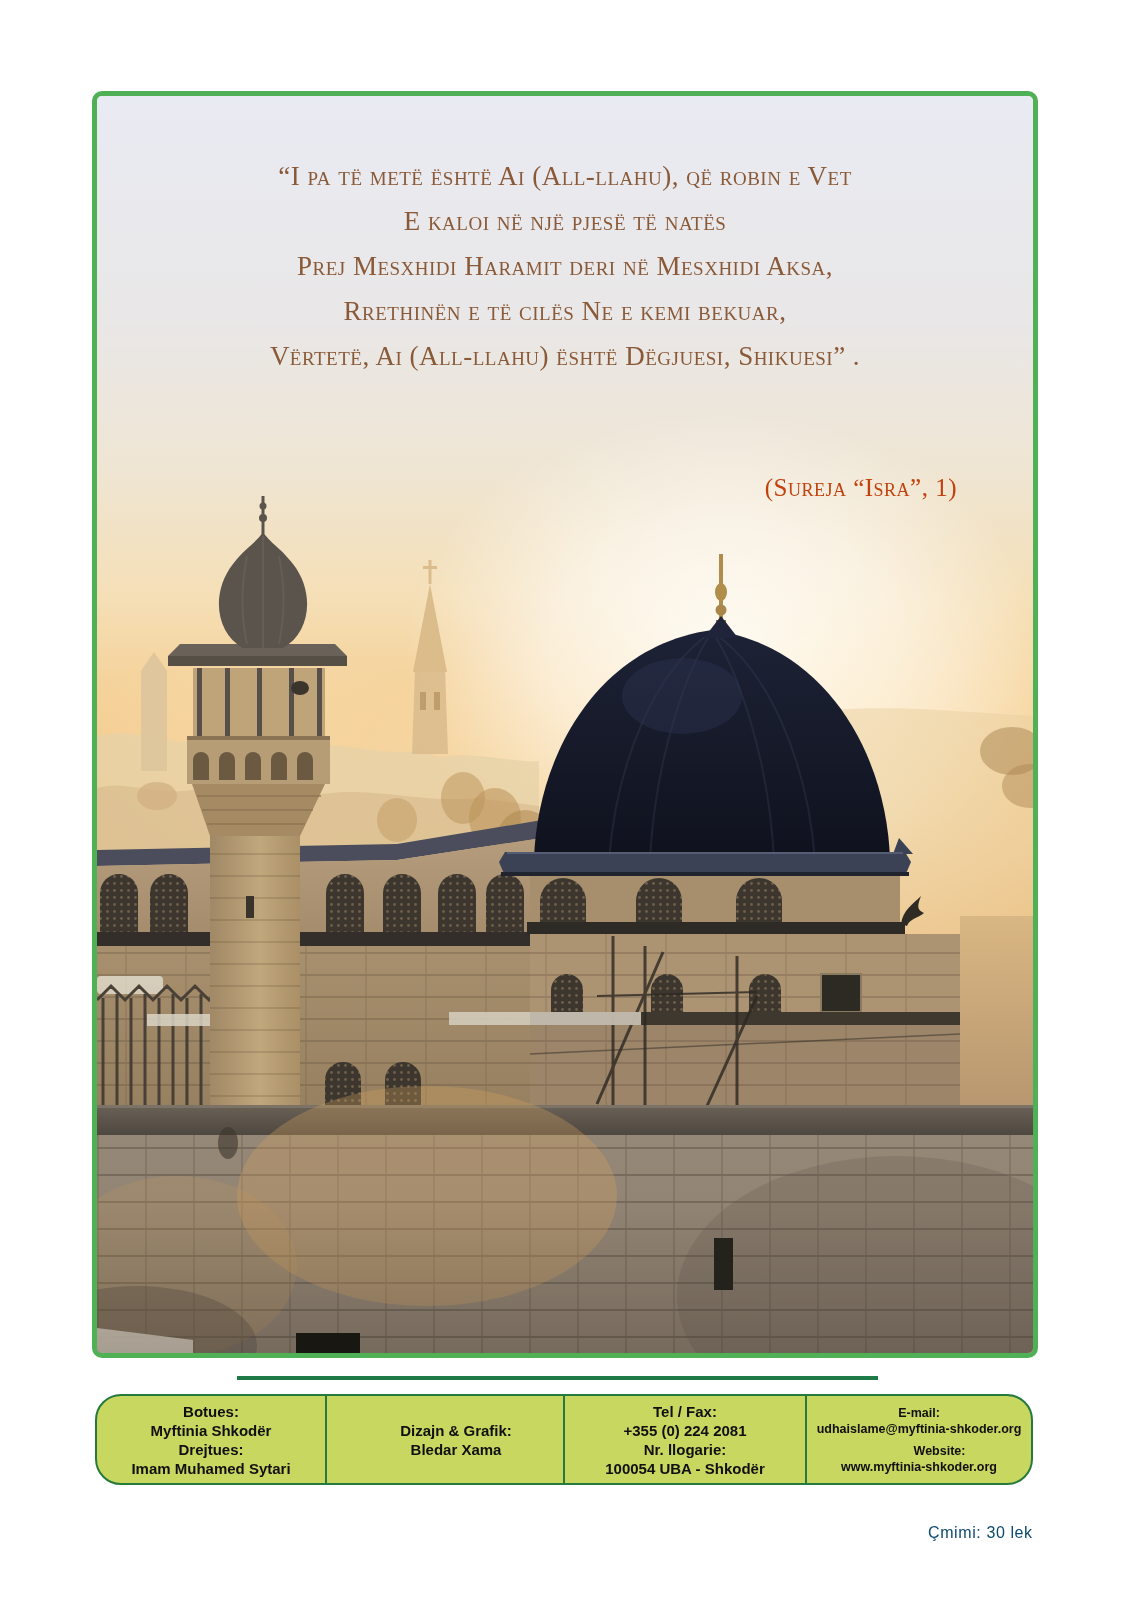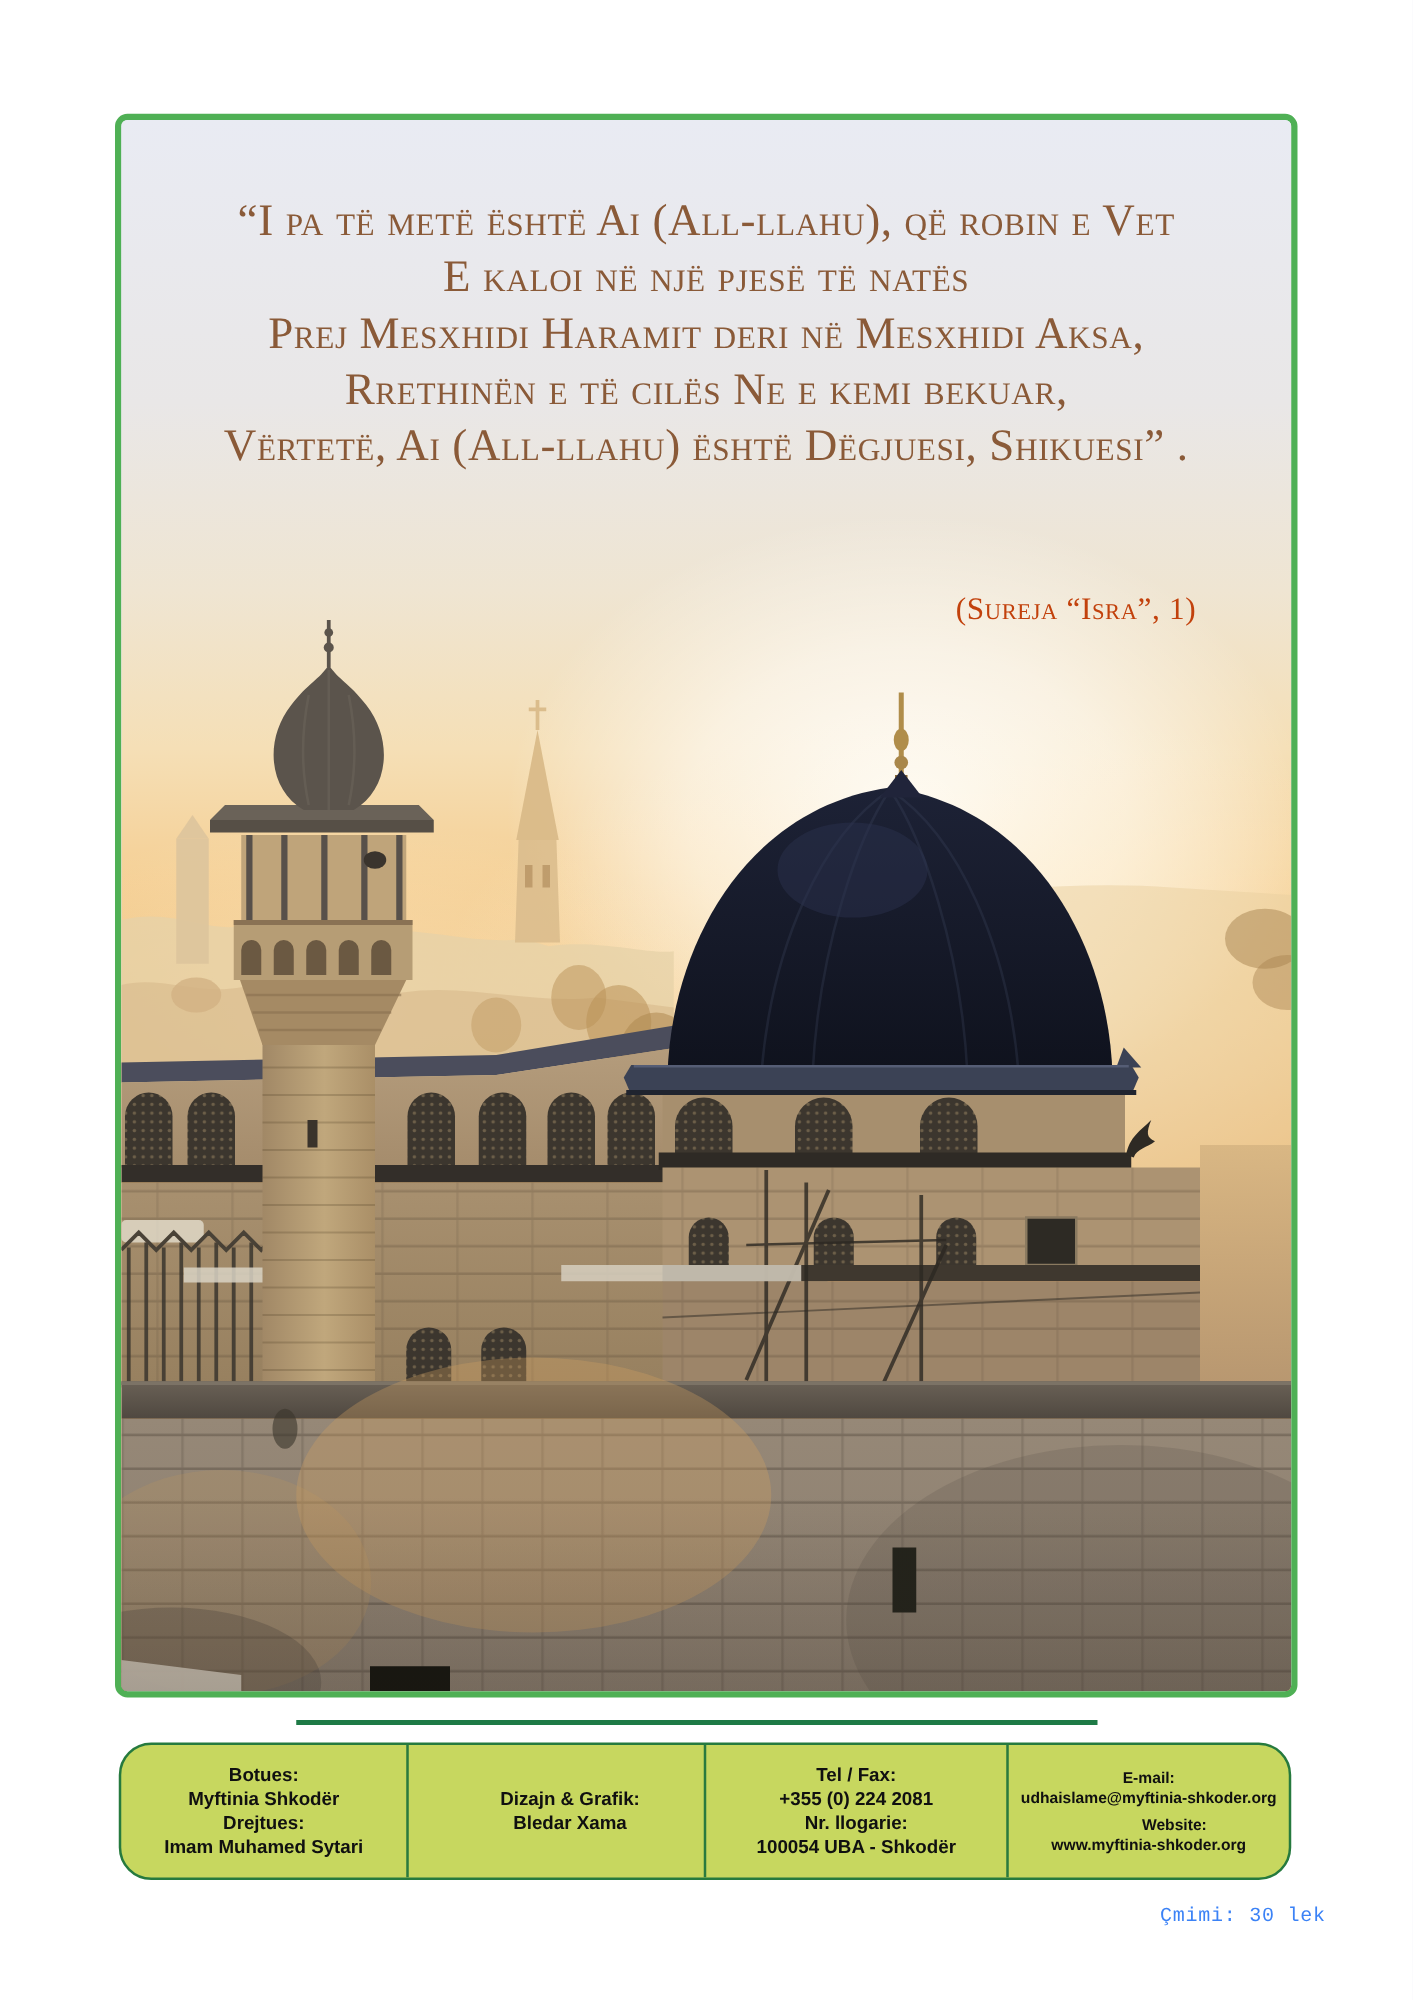--- a/index.html
+++ b/index.html
@@ -5,37 +5,37 @@
   html,body{margin:0;padding:0;background:#ffffff;}
   .page{position:relative;width:1130px;height:1600px;background:#ffffff;overflow:hidden;
         font-family:"Liberation Sans", sans-serif;}
   
   .photo-frame{position:absolute;left:92px;top:91px;width:946px;height:1267px;
        box-sizing:border-box;border:5px solid #4fb055;border-radius:10px;overflow:hidden;background:#e9ebf3;}
   .scene{position:absolute;left:0;top:0;width:936px;height:1257px;display:block;}
   
   .quote-block{position:absolute;left:0;right:0;top:58px;text-align:center;
        font-family:"Liberation Serif", serif;font-variant:small-caps;
-       font-size:36px;line-height:45px;letter-spacing:.5px;color:#8a5a38;}
+       font-size:27px;line-height:45px;letter-spacing:.5px;color:#8a5a38;}
   .quote-line{white-space:nowrap;}
   .quote-source{position:absolute;right:76px;top:378px;
        font-family:"Liberation Serif", serif;font-variant:small-caps;
        font-size:25px;letter-spacing:.5px;color:#c2410c;}
   
   .divider-line{position:absolute;left:237px;top:1376px;width:641px;height:4px;background:#1e7a46;}
-  .banner{position:absolute;left:95px;top:1394px;width:938px;height:110px;box-sizing:border-box;
+  .banner{position:absolute;left:95px;top:1394px;width:938px;height:91px;box-sizing:border-box;
        background:#c7d75f;border:2px solid #267a3e;border-radius:26px;display:flex;overflow:hidden;}
   .banner-col{box-sizing:border-box;display:flex;flex-direction:column;justify-content:center;
        align-items:center;text-align:center;color:#101010;font-weight:bold;font-size:15px;line-height:19px;}
   .banner-col.sep{border-right:2px solid #2a7a3e;}
   .banner-col.small{font-size:12.5px;line-height:16px;}
   .banner-col.small .gap{margin-top:6px;margin-left:41px;}
   
-  .price{position:absolute;left:928px;top:1524px;font-family:Liberation Mono, monospace;
-       font-size:16px;letter-spacing:.6px;color:#3b82f6;}
+  .price{position:absolute;left:928px;top:1524px;font-family:Liberation Sans, sans-serif;
+       font-size:16px;letter-spacing:.6px;color:#0c4a6e;}
 </style>
 </head>
 <body>
 
 <div class="page">
 
   <div class="photo-frame">
 
     <svg class="scene" viewBox="0 0 936 1257">
       <defs>

